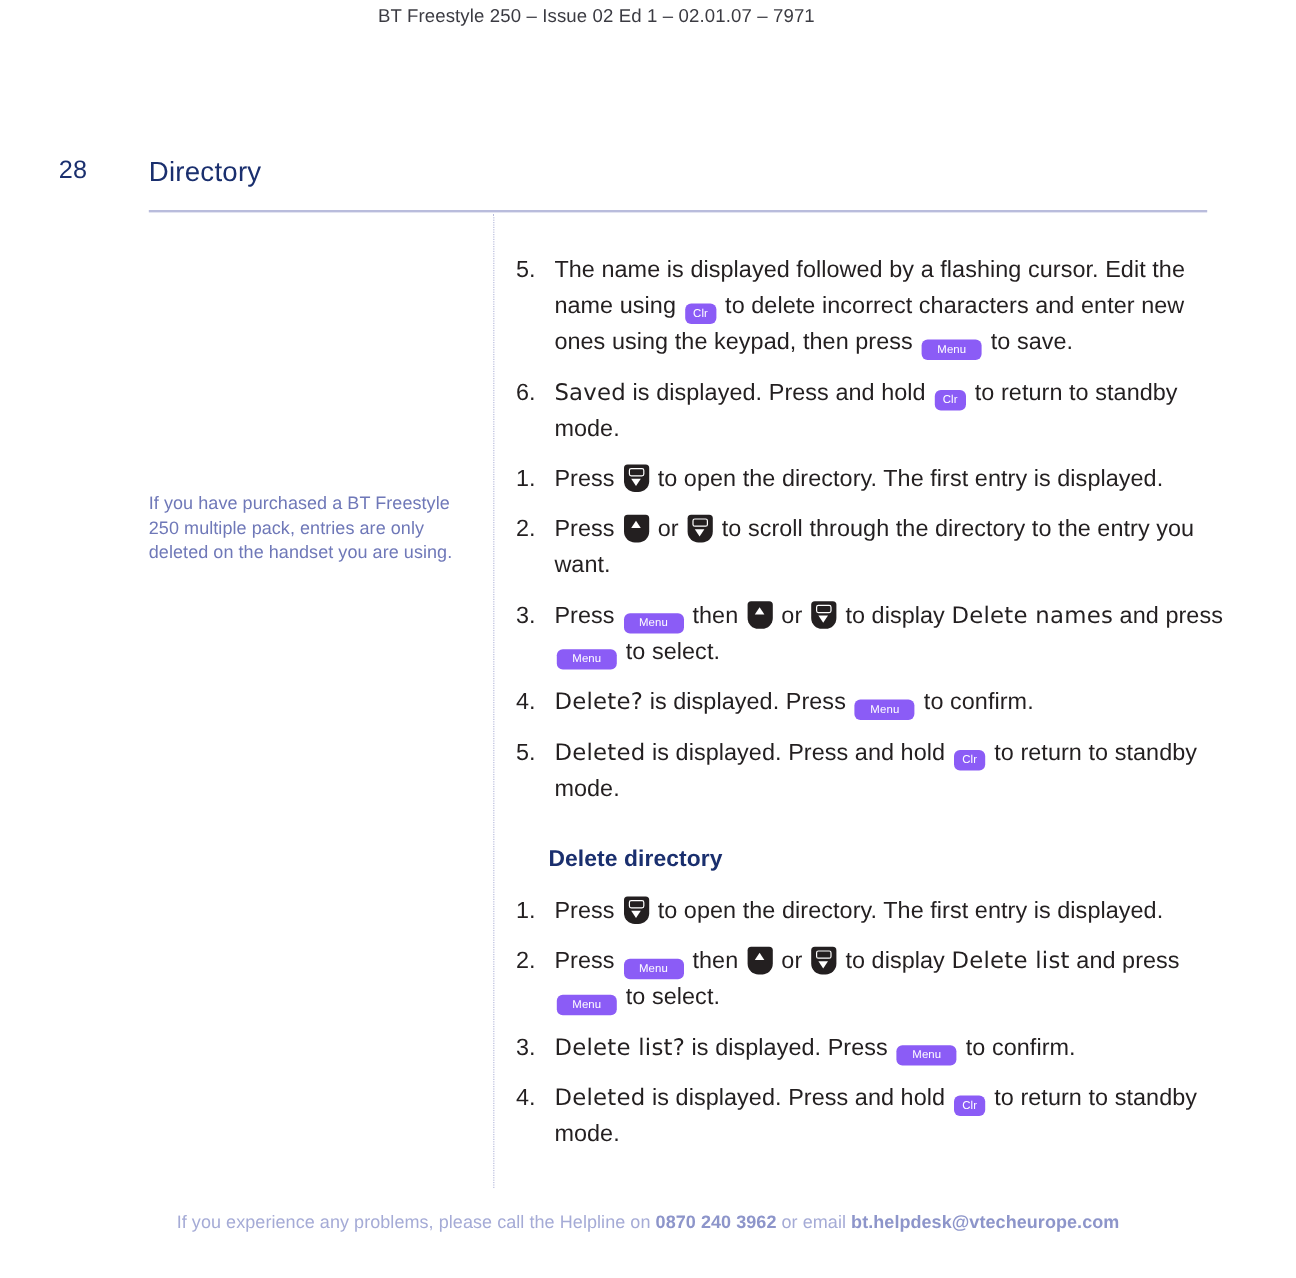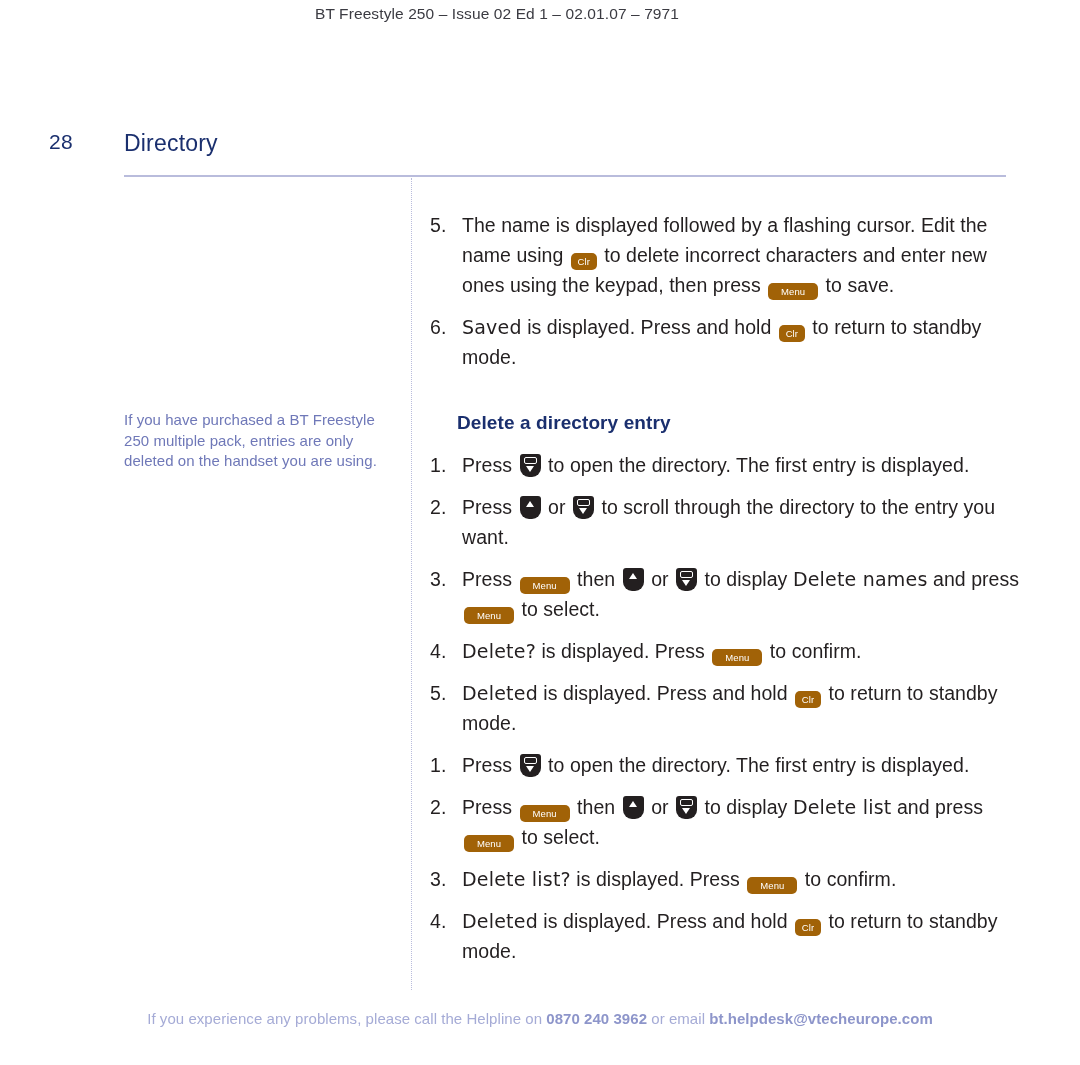--- a/index.html
+++ b/index.html
@@ -128,21 +128,21 @@
     font-family: "DejaVu Sans", sans-serif;
     font-size: 19px;
     letter-spacing: 0.2px;
     color: #231f20;
   }
 
   
   .key {
     display: inline-block;
     vertical-align: -3px;
-    background: #a16207;
+    background: #8b5cf6;
     color: #ffffff;
     border-radius: 5px;
     font-family: "Liberation Sans", sans-serif;
     text-align: center;
     line-height: 17px;
     height: 17px;
     font-size: 9.5px;
     letter-spacing: 0.1px;
     margin: 0 2px;
   }
@@ -229,26 +229,26 @@
 <div class="side-notes">
   <div class="side-note second">If you have purchased a BT Freestyle 250 multiple pack, entries are only deleted on the handset you are using.</div>
 </div>
 
 <div class="main-col">
   <div id="continued-steps">
       <div class="step"><span class="num">5.</span>The name is displayed followed by a flashing cursor. Edit the name using <span class="key key-clr">Clr</span> to delete incorrect characters and enter new ones using the keypad, then press <span class="key key-menu">Menu</span> to save.</div>
       <div class="step"><span class="num">6.</span><span class="lcd">Saved</span> is displayed. Press and hold <span class="key key-clr">Clr</span> to return to standby mode.</div>
     </div>
   <div id="sections">
-      <h3 class="sub-head first">Delete a directory entry</h3>
       <div class="step"><span class="num">1.</span>Press <span class="key-nav"><span class="screen"></span><span class="tri-down"></span></span> to open the directory. The first entry is displayed.</div>
       <div class="step"><span class="num">2.</span>Press <span class="key-up"><span class="tri-up"></span></span> or <span class="key-nav"><span class="screen"></span><span class="tri-down"></span></span> to scroll through the directory to the entry you want.</div>
       <div class="step"><span class="num">3.</span>Press <span class="key key-menu">Menu</span> then <span class="key-up"><span class="tri-up"></span></span> or <span class="key-nav"><span class="screen"></span><span class="tri-down"></span></span> to display <span class="lcd">Delete names</span>   and press <span class="key key-menu">Menu</span> to select.</div>
       <div class="step"><span class="num">4.</span><span class="lcd">Delete?</span>   is displayed. Press <span class="key key-menu">Menu</span> to confirm.</div>
       <div class="step"><span class="num">5.</span><span class="lcd">Deleted</span>  is displayed. Press and hold <span class="key key-clr">Clr</span> to return to standby mode.</div>
+      <h3 class="sub-head">Delete directory</h3>
       <div class="step"><span class="num">1.</span>Press <span class="key-nav"><span class="screen"></span><span class="tri-down"></span></span> to open the directory. The first entry is displayed.</div>
       <div class="step"><span class="num">2.</span>Press <span class="key key-menu">Menu</span> then <span class="key-up"><span class="tri-up"></span></span> or <span class="key-nav"><span class="screen"></span><span class="tri-down"></span></span> to display <span class="lcd">Delete list</span>   and press <span class="key key-menu">Menu</span> to select.</div>
       <div class="step"><span class="num">3.</span><span class="lcd">Delete list?</span>   is displayed. Press <span class="key key-menu">Menu</span> to confirm.</div>
       <div class="step"><span class="num">4.</span><span class="lcd">Deleted</span>  is displayed. Press and hold <span class="key key-clr">Clr</span> to return to standby mode.</div>
     </div>
 </div>
 
 <div class="footer">
   <span>If you experience any problems, please call the Helpline on </span><b>0870 240 3962</b><span> or email </span><b>bt.helpdesk@vtecheurope.com</b>
 </div>

